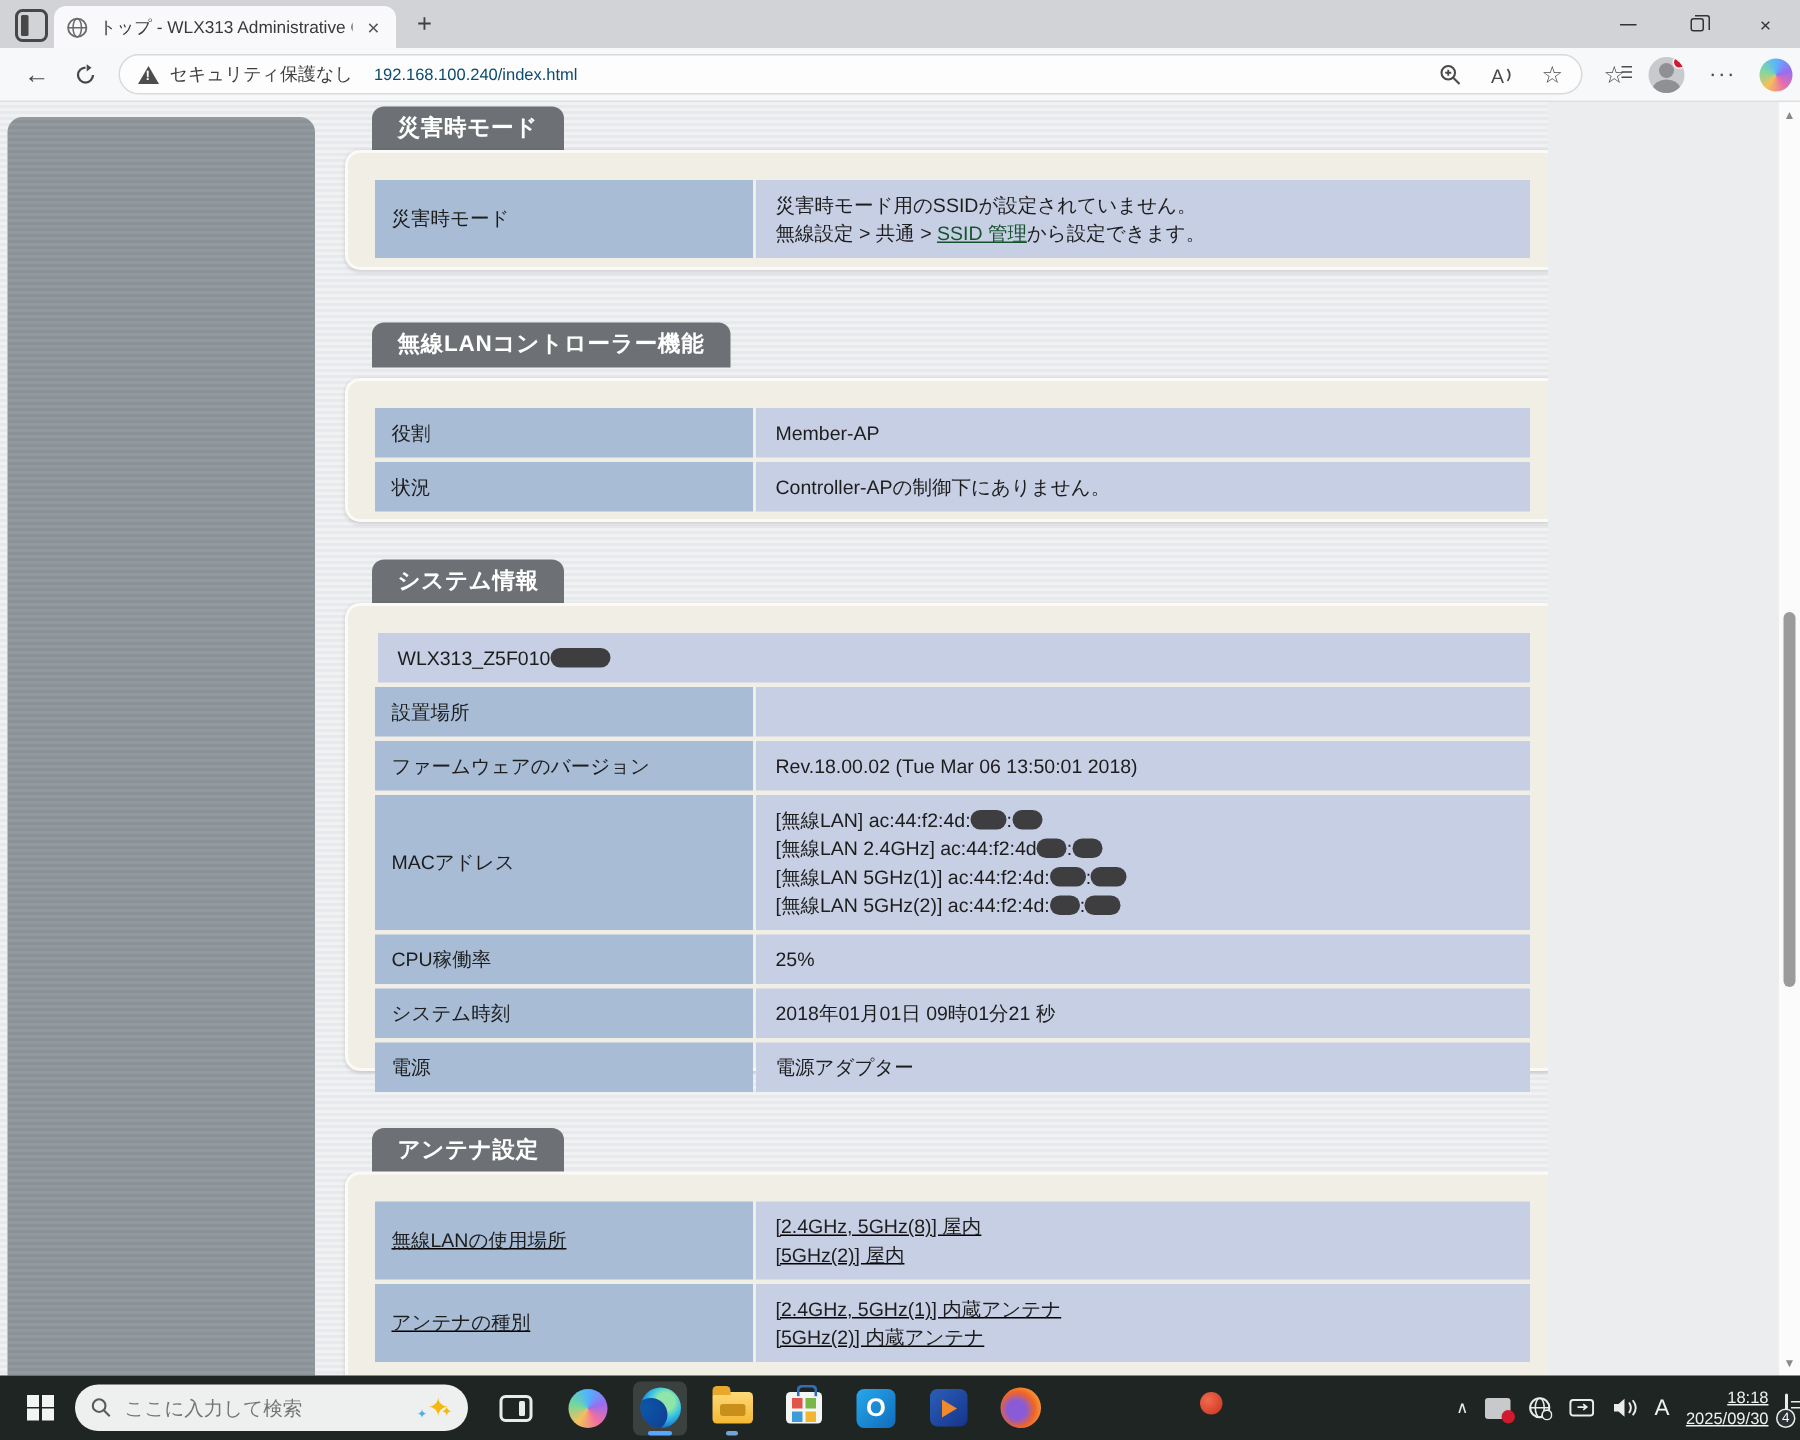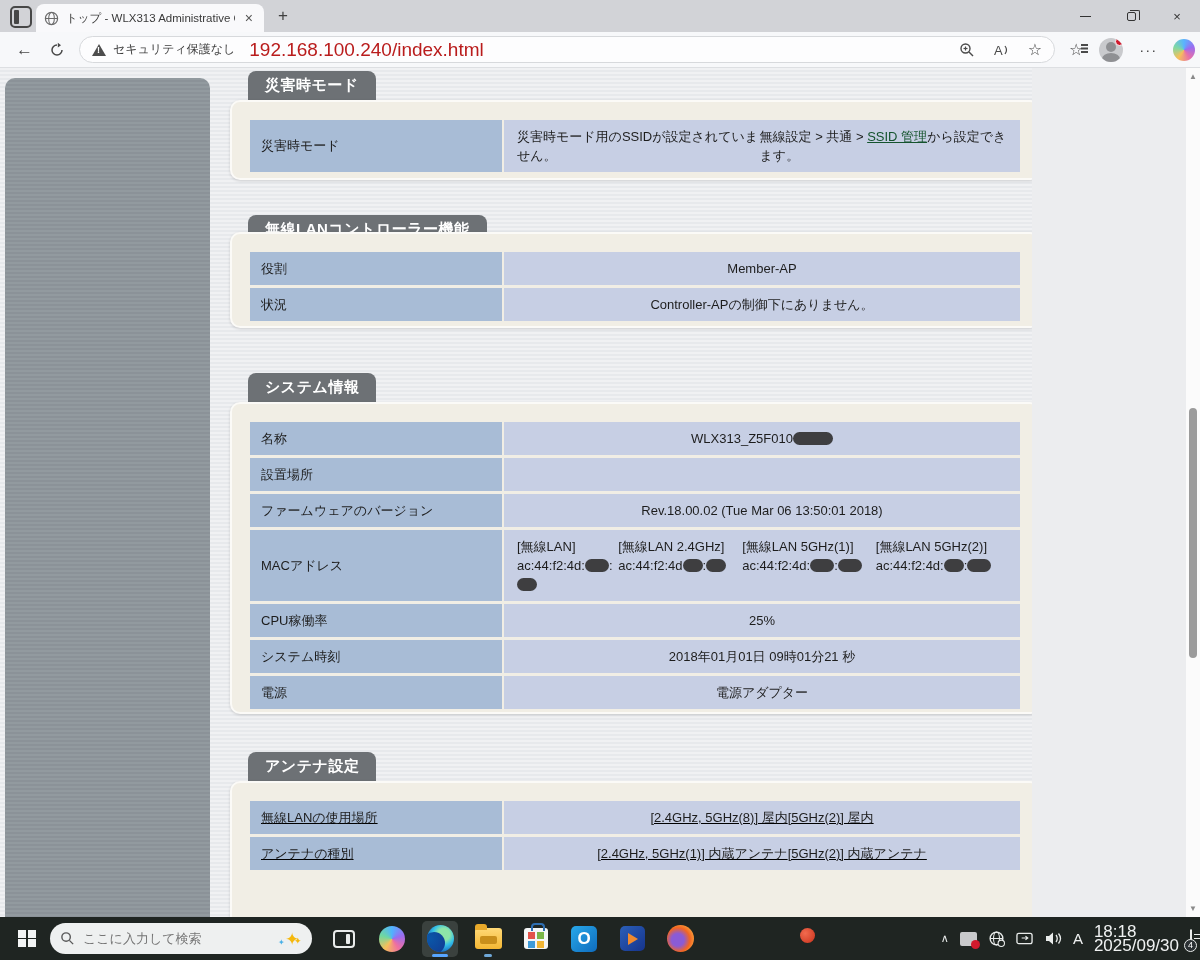--- a/index.html
+++ b/index.html
@@ -31,21 +31,21 @@
   .navbar { position:absolute; left:0; top:32px; width:1200px; height:36px; background:#f7f8fa;
     border-bottom:1px solid #dddfe2; display:flex; align-items:center; }
   .navicon { color:#474747; font-size:17px; margin-left:16px; }
   .refresh-svg { margin-left:16px; }
   .addressbar { margin-left:14px; width:976px; height:27px; background:#fdfdfe;
     border:1px solid #d7d9dc; border-radius:14px; display:flex; align-items:center; padding:0 12px; }
   .warn-tri { width:0; height:0; border-left:7px solid transparent; border-right:7px solid transparent;
     border-bottom:12px solid #4d4d4d; position:relative; margin-right:7px; }
   .warn-tri::after { content:"!"; position:absolute; left:-2px; top:1px; color:#fdfdfe; font-size:9px; font-weight:bold; }
   .sec-label { font-size:12px; color:#3d3d3d; margin-right:14px; white-space:nowrap; }
-  .url-text { font-size:19px; color:#b91c1c; flex:1; }
+  .url-text { font-size:11px; color:#0c4a6e; flex:1; }
   .pill-icons { display:flex; align-items:center; gap:18px; }
   .nav-right { display:flex; align-items:center; gap:16px; margin-left:14px; }
   .star-glyph { font-size:16px; color:#4a4a4a; }
   .hub { position:relative; font-size:16px; color:#4a4a4a; }
   .hub::after { content:""; position:absolute; right:-5px; top:4px; width:7px; height:1.5px;
     background:#4a4a4a; box-shadow:0 3.5px 0 #4a4a4a, 0 7px 0 #4a4a4a; }
   .avatar { width:24px; height:24px; border-radius:50%; background:#c9cacd; position:relative; overflow:hidden; }
   .avatar::before { content:""; position:absolute; left:7px; top:4px; width:10px; height:10px;
     border-radius:50%; background:#8f9093; }
   .avatar::after { content:""; position:absolute; left:3px; top:15px; width:18px; height:12px;
@@ -68,21 +68,21 @@
   .section-tab { position:absolute; background:#6d7175; color:#ffffff; font-weight:bold;
     font-size:15px; padding:5px 17px 6px; border-radius:8px 8px 0 0; letter-spacing:0.5px; }
   .panel { position:absolute; left:230px; width:810px; background:#f1eee5;
     border:2px solid #fbfaf7; border-radius:10px; box-shadow:0 1px 3px rgba(0,0,0,0.15);
     padding:18px 18px; }
   .row { display:flex; margin-bottom:3px; }
   .row:last-child { margin-bottom:0; }
   .cell-label { width:252px; background:#a8bcd6; padding:7px 11px; font-size:13px; color:#1d1d1d;
     display:flex; align-items:center; }
   .cell-value { flex:1; background:#c7cfe4; padding:7px 13px; font-size:13px; color:#1d1d1d;
-    margin-left:2px; line-height:19px; display:flex; flex-direction:row; justify-content:center; }
+    margin-left:2px; line-height:19px; display:flex; flex-direction:column; justify-content:center; }
   .cell-value .vline { min-height:19px; }
   a.ssid-link { color:#14532d; text-decoration:underline; }
   .redact { display:inline-block; background:#3e3e40; border-radius:8px; height:13px;
     vertical-align:-2px; }
   .rw20 { width:20px; } .rw24 { width:24px; } .rw40 { width:40px; }
 
   
   .scrollbar { position:absolute; left:1186px; top:68px; width:14px; height:849px; background:#fbfbfb; }
   .scroll-arrow { position:absolute; left:0; width:14px; text-align:center; color:#8a8a8a; font-size:8px; }
   .scroll-thumb { position:absolute; left:3px; top:340px; width:8px; height:250px; background:#9b9b9b;
@@ -140,21 +140,21 @@
     background:radial-gradient(circle at 40% 55%, #8a5bd6 0 28%, #f26522 55%, #f9a23c 80%, #f0771f 100%); }
   .red-badge { position:absolute; left:800px; top:928px; width:15px; height:15px; border-radius:50%;
     background:radial-gradient(circle at 35% 35%, #f26a4e, #c8321c); }
 
   .tray { position:absolute; right:8px; top:917px; height:43px; display:flex; align-items:center; gap:11px; }
   .tray-chevron { color:#e9eceb; font-size:11px; }
   .tray-sec { width:17px; height:14px; background:#c8c9cb; border-radius:2px; position:relative; }
   .tray-sec::after { content:""; position:absolute; right:-3px; bottom:-3px; width:9px; height:9px;
     border-radius:50%; background:#d11a2d; }
   .ime { color:#f0f2f2; font-size:15px; }
-  .clock { color:#f0f2f2; font-size:17px; line-height:14px; }
+  .clock { color:#f0f2f2; font-size:11px; text-align:right; line-height:14px;text-decoration:underline; }
   .notif { position:relative; }
   .notif .bubble { width:20px; height:17px; border:1.6px solid #e9eceb; border-radius:4px; position:relative; }
   .notif .bubble::before { content:""; position:absolute; left:3px; top:4px; width:11px; height:1.5px;
     background:#e9eceb; box-shadow:0 4px 0 #e9eceb; }
   .notif .count { position:absolute; right:-5px; bottom:-4px; width:13px; height:13px; border-radius:50%;
     background:#2b3134; border:1px solid #e9eceb; color:#fff; font-size:9px; display:flex;
     align-items:center; justify-content:center; }
 </style>
 </head>
 <body>
@@ -225,39 +225,38 @@
     <div class="row">
       <div class="cell-label">災害時モード</div>
       <div class="cell-value">
         <span class="vline">災害時モード用のSSIDが設定されていません。</span>
         <span class="vline"><span>無線設定 &gt; 共通 &gt; </span><a class="ssid-link" href="#">SSID 管理</a><span>から設定できます。</span></span>
       </div>
     </div>
   </div>
 
   <div class="section-tab" style="left:248px; top:147px;">無線LANコントローラー機能</div>
-  <div class="panel" style="top:164px; height:96px;">
+  <div class="panel" style="top:184px; height:96px;">
     <div class="row">
       <div class="cell-label">役割</div>
       <div class="cell-value">
           <span class="vline">Member-AP</span>
         </div>
     </div>
     <div class="row">
       <div class="cell-label">状況</div>
       <div class="cell-value">
           <span class="vline">Controller-APの制御下にありません。</span>
         </div>
     </div>
   </div>
 
   <div class="section-tab" style="left:248px; top:305px;">システム情報</div>
   <div class="panel" style="top:334px; height:312px;">
     <div class="row">
-      <div class="cell-label">名称</div>
       <div class="cell-value">
         <span class="vline"><span>WLX313_Z5F010</span><span class="redact rw40"></span></span>
       </div>
     </div>
     <div class="row">
       <div class="cell-label">設置場所</div>
       <div class="cell-value">
           <span class="vline"></span>
         </div>
     </div>

